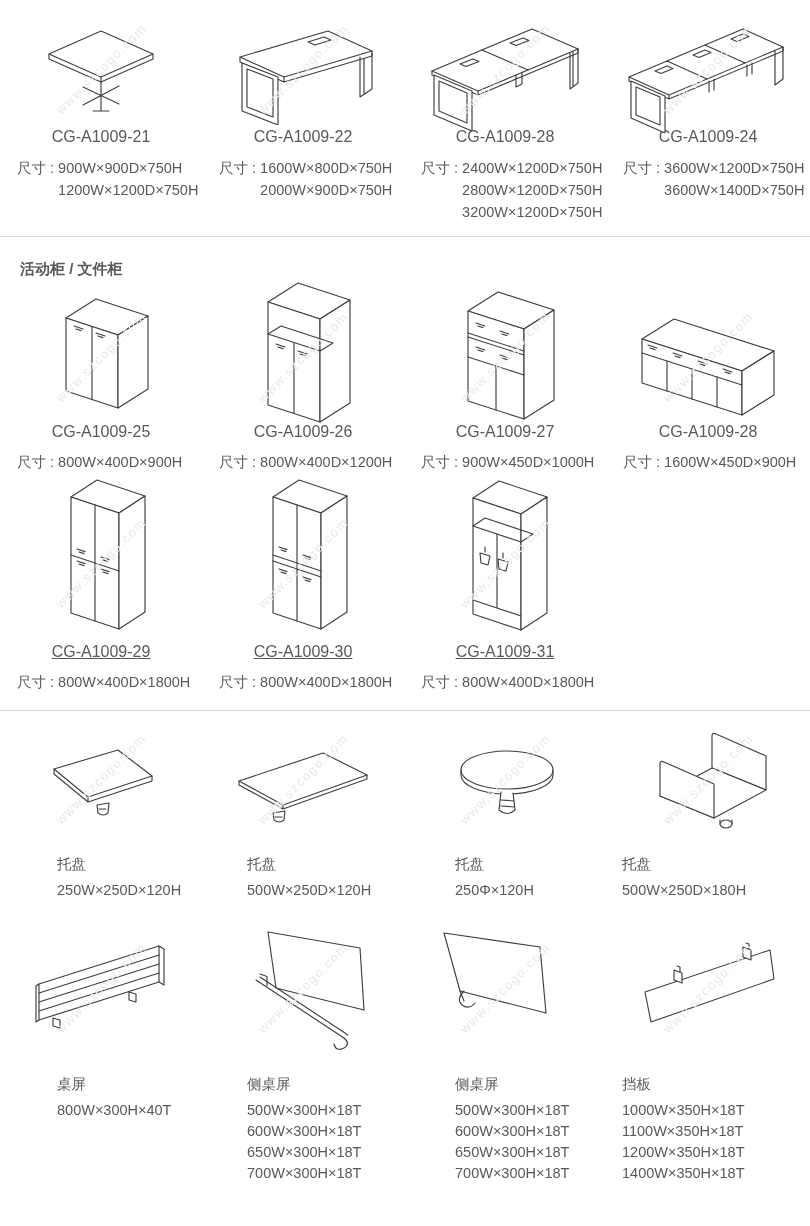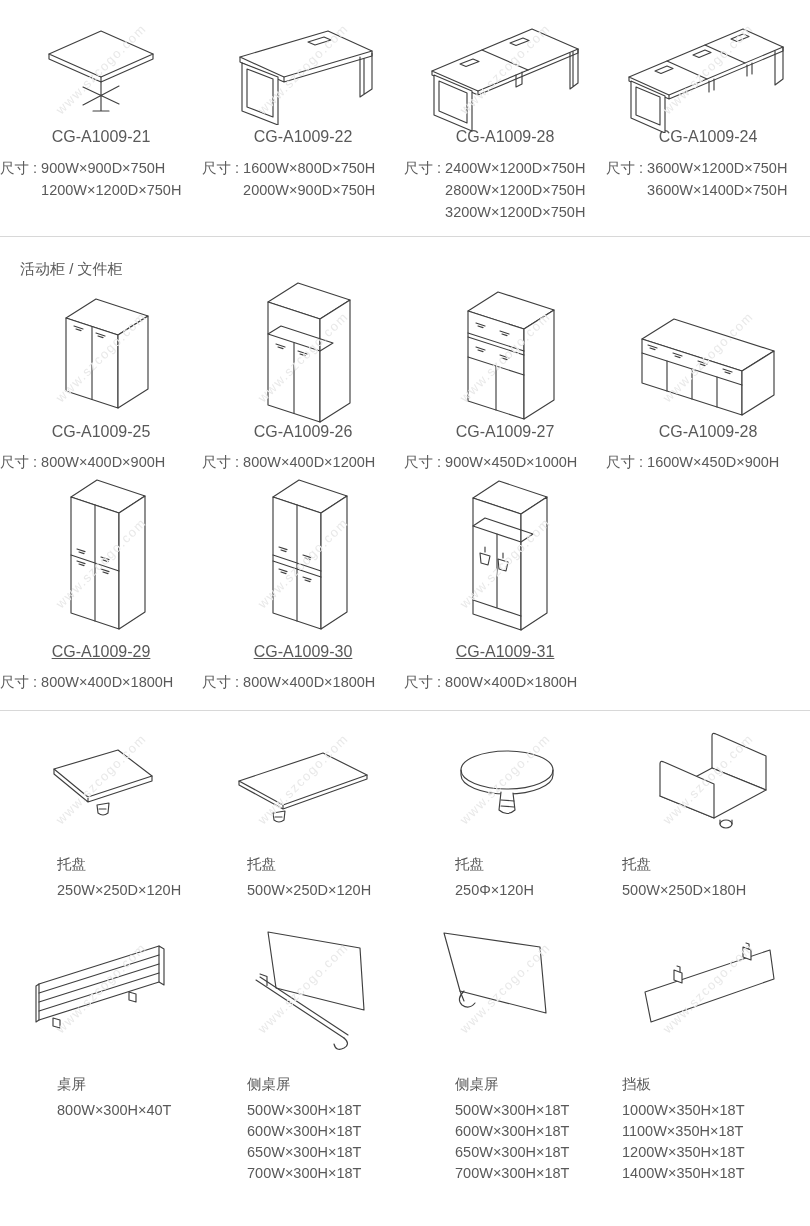--- a/index.html
+++ b/index.html
@@ -7,24 +7,24 @@
   .page{width:810px;height:1226px;background:#fff;overflow:hidden;box-sizing:border-box;}
   .grid{display:grid;grid-template-columns:202px 202px 202px 204px;}
   .product{box-sizing:border-box;}
   .img-box{position:relative;display:flex;align-items:center;justify-content:center;overflow:visible;}
   .wm{position:absolute;left:50%;top:50%;transform:translate(-50%,-50%) rotate(-45deg);
       color:#e9e9e9;font-size:13px;letter-spacing:1.5px;white-space:nowrap;pointer-events:none;z-index:2;}
   svg.draw{display:block;}
   svg.draw path, svg.draw ellipse{stroke:#3f3f3f;stroke-width:1.15;fill:none;stroke-linejoin:round;stroke-linecap:round;}
   svg.draw .f{fill:#ffffff;}
   .code{text-align:center;font-size:16px;color:#595959;margin-top:6px;}
-  .dims{display:flex;font-size:14.5px;line-height:22px;padding-left:0;margin-top:11px;}
+  .dims{display:flex;font-size:14.5px;line-height:22px;padding-left:17px;margin-top:11px;}
   .dims-label{white-space:pre;}
   .divider{border:none;border-top:1px solid #d8d8d8;margin:0;}
-  .sec-title{font-size:15px;font-weight:400;color:#595959;margin:0;padding:23px 0 0 20px;}
+  .sec-title{font-size:15px;font-weight:700;color:#595959;margin:0;padding:23px 0 0 20px;}
   
   .s1 .img-box{margin-top:16px;height:106px;}
   .s1{padding-bottom:13px;}
   
   .s2 .row1 .img-box{margin-top:14px;height:128px;}
   .s2 .row2 .img-box{margin-top:16px;height:148px;}
   .s2 .row1 .code{margin-top:2px;}
   .s2 .row2 .code{margin-top:6px;text-decoration:underline;}
   .s2 .row1 .dims,.s2 .row2 .dims{margin-top:10px;}
   .s2{padding-bottom:17px;}

